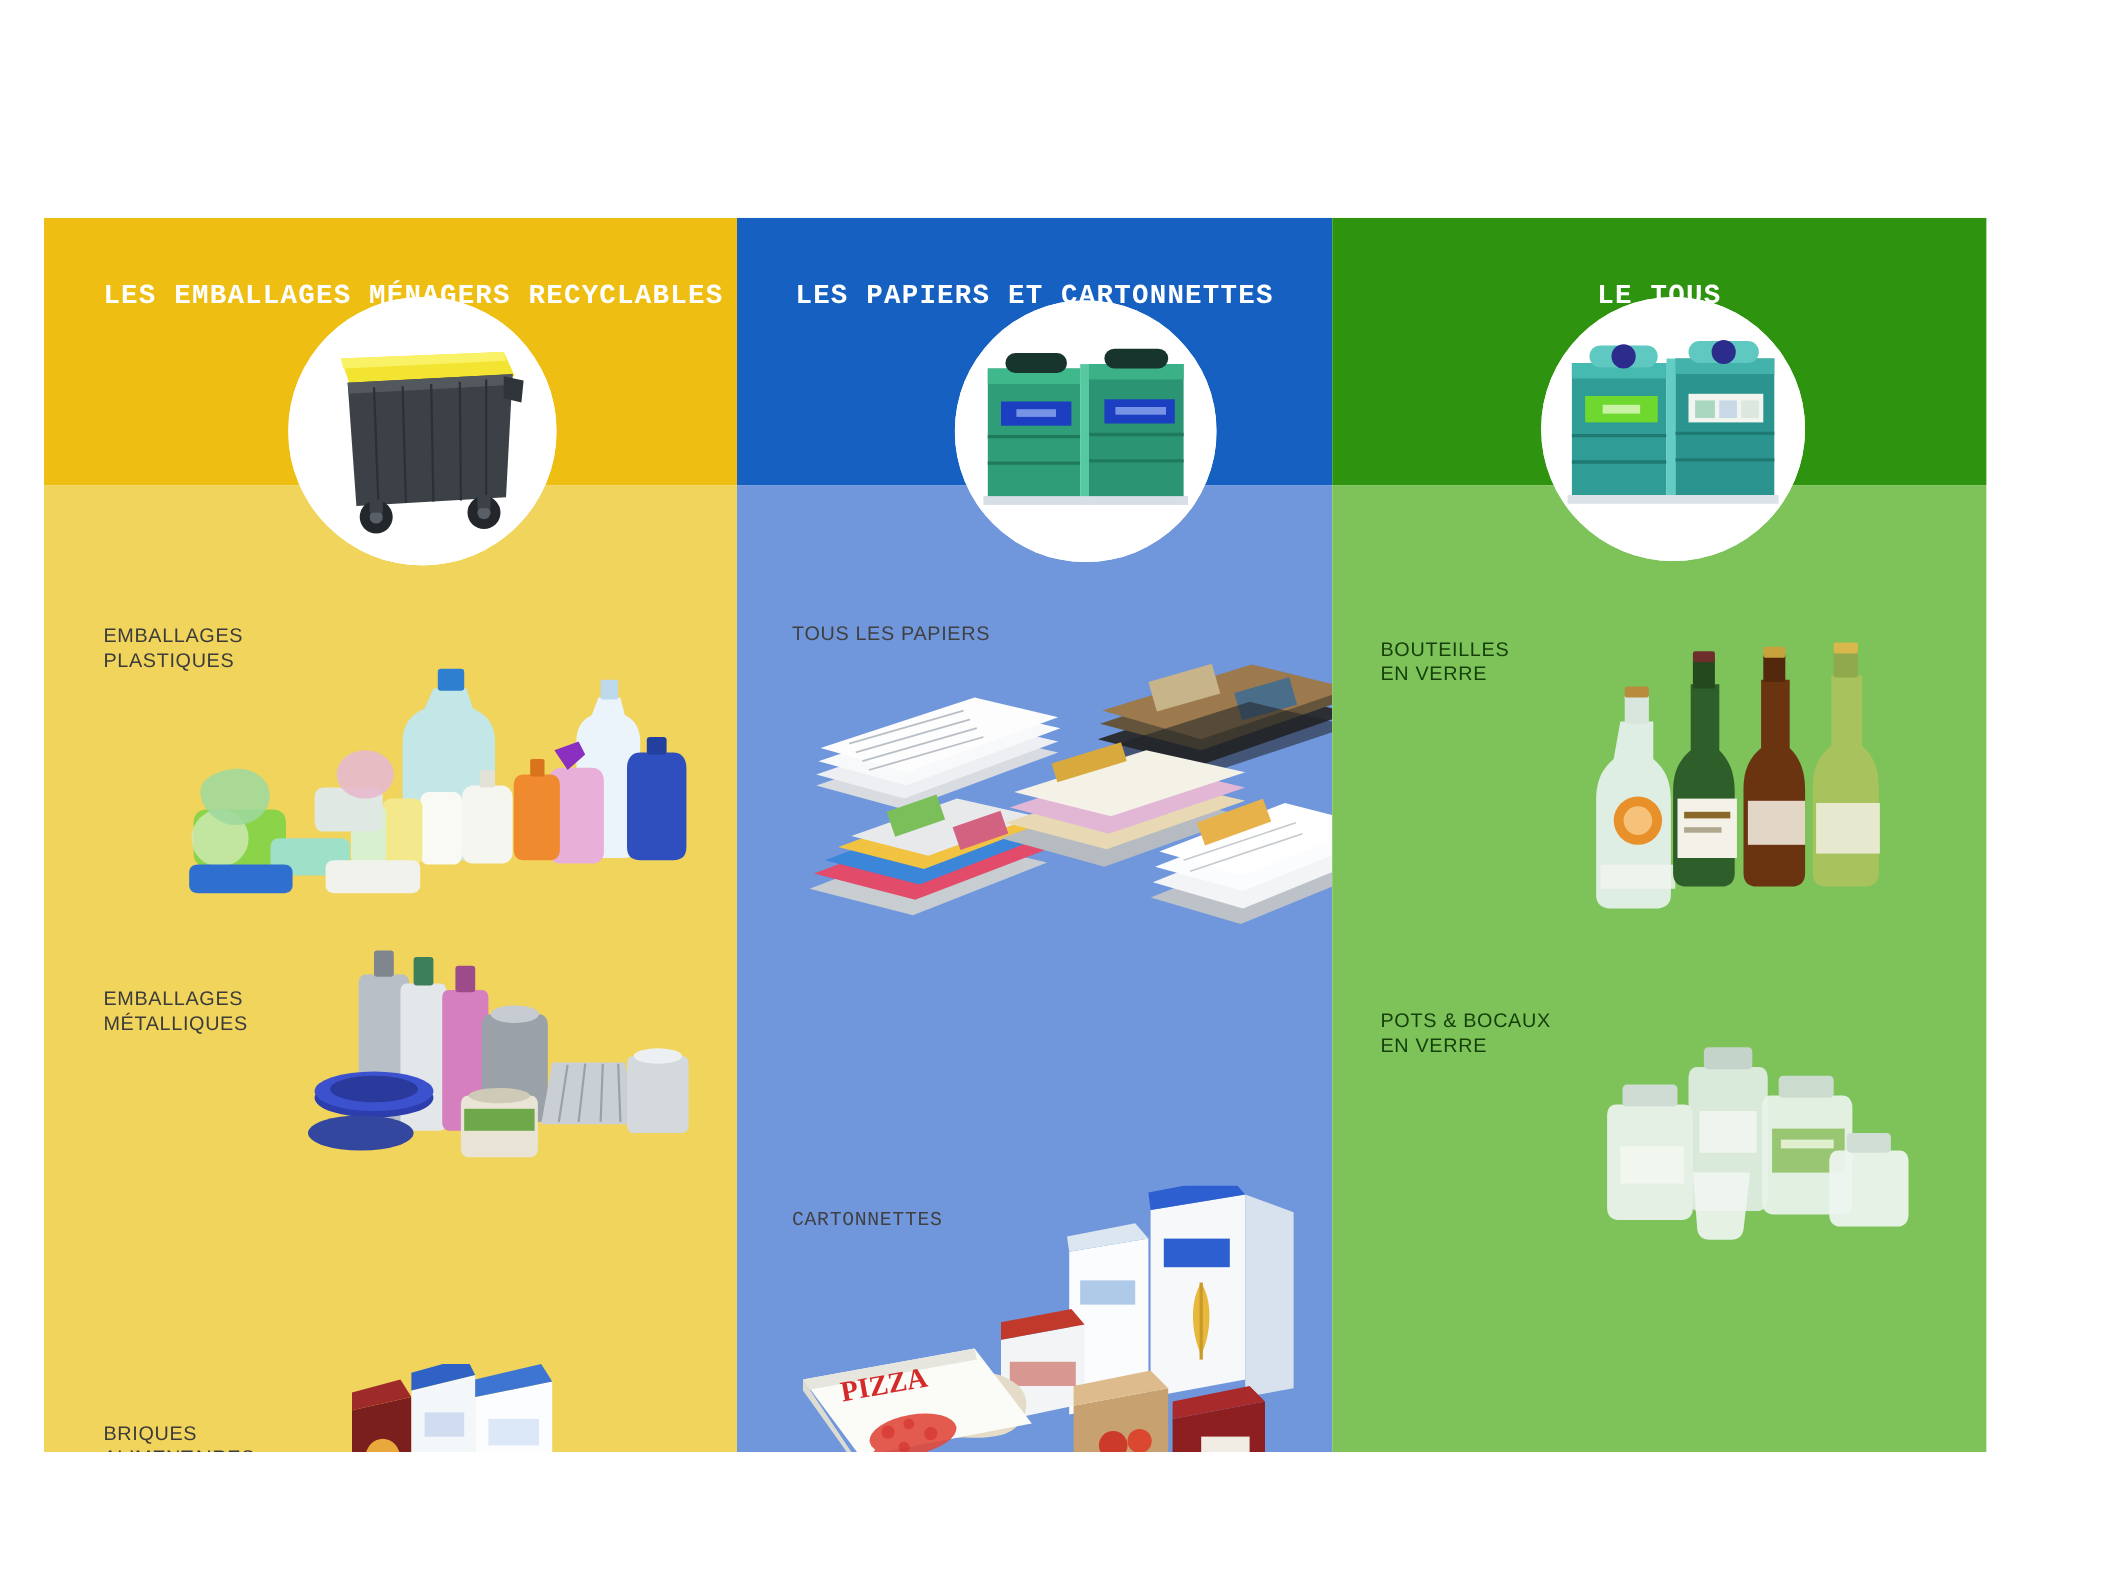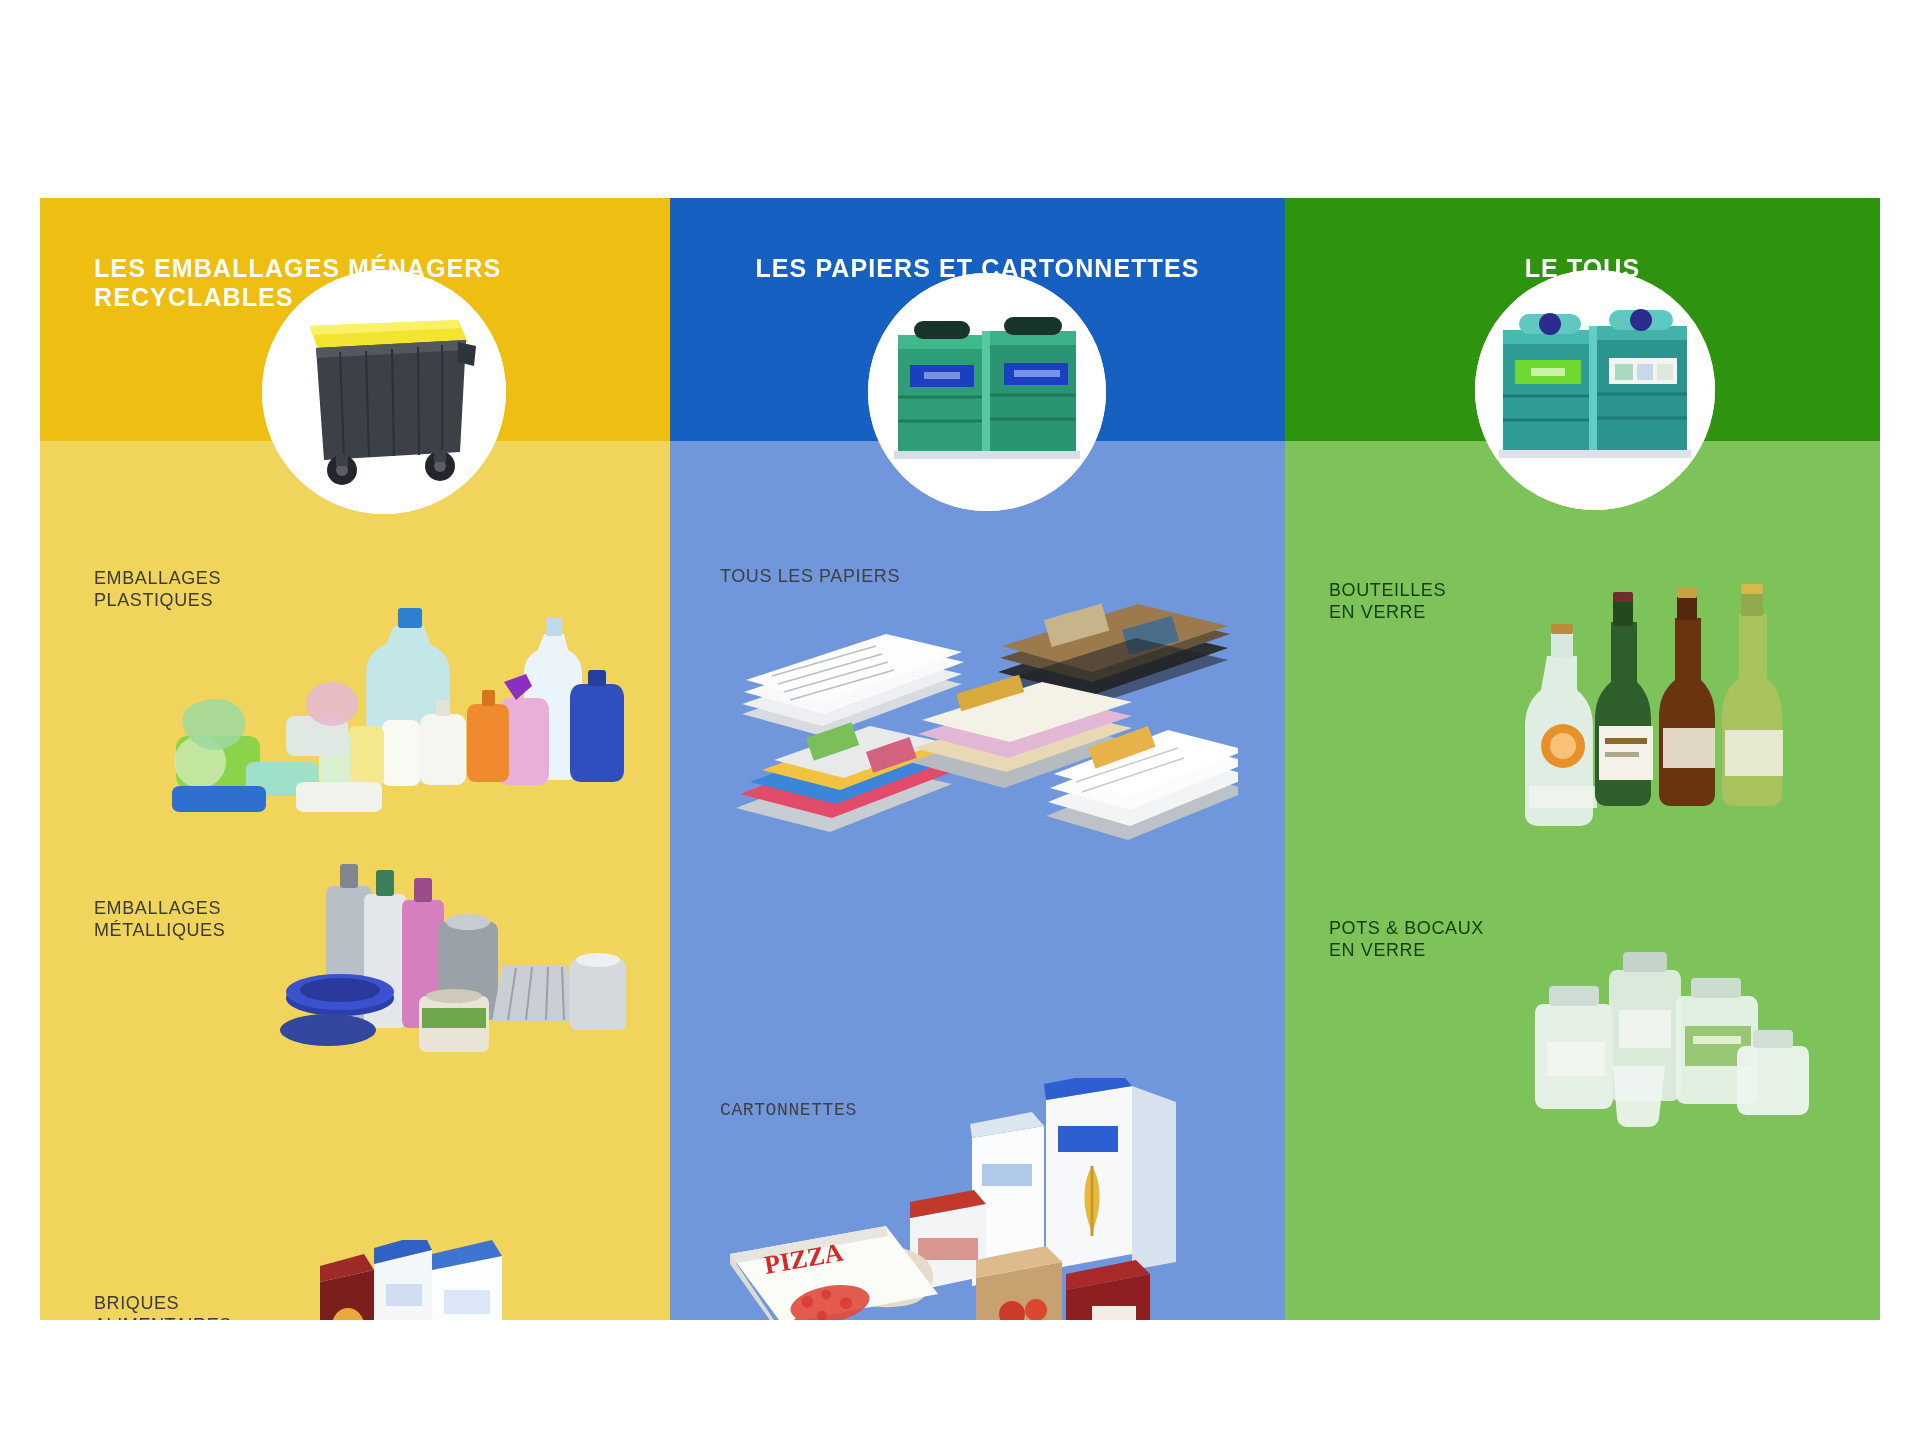--- a/index.html
+++ b/index.html
@@ -2,35 +2,35 @@
 <html><head>
 <meta charset="utf-8">
 <style>
   * { box-sizing: border-box; margin: 0; padding: 0; }
   html, body { width: 1920px; height: 1440px; background: #ffffff; }
   body { font-family: "Liberation Sans", sans-serif; overflow: hidden; }
 
   .poster { position: absolute; left: 40px; top: 198px; width: 1840px; height: 1122px; display: flex; }
   .col { position: relative; height: 100%; overflow: hidden; }
   .col-yellow { width: 630px; }
-  .col-blue   { width: 615px; }
+  .col-blue   { width: 541px; }
   .col-green  { width: 595px; }
 
   .band { position: absolute; left: 0; top: 0; width: 100%; height: 243px; }
   .body-bg { position: absolute; left: 0; top: 243px; width: 100%; bottom: 0; }
 
   .col-yellow .band { background: #EFBE12; }
   .col-yellow .body-bg { background: #F0D45C; }
   .col-blue .band { background: #1560C0; }
   .col-blue .body-bg { background: #7096DC; }
   .col-green .band { background: #2E9410; }
   .col-green .body-bg { background: #7DC35A; }
 
   .heading { position: absolute; top: 56px; left: 0; width: 100%; text-align: center;
-             color: #ffffff; font-weight: bold; font-size: 25px; letter-spacing: 1.1px; }
+             color: #ffffff; font-weight: bold; font-size: 25px; letter-spacing: 1.1px; font-family: Liberation Mono, monospace; }
   .col-yellow .heading { text-align: left; padding-left: 54px; }
 
   .circle { position: absolute; border-radius: 50%; background: #ffffff; overflow: hidden; }
   .circle-y { left: 222px; top: 72px; width: 244px; height: 244px; }
   .circle-b { left: 198px; top: 75px; width: 238px; height: 238px; }
   .circle-g { left: 190px; top: 72px; width: 240px; height: 240px; }
 
   .label { position: absolute; color: #3b3b3b; font-size: 18px; line-height: 1.22; letter-spacing: 0.6px; white-space: pre-line; }
   .col-blue .label { color: #404040; }
   .col-green .label { color: #16400a; }

